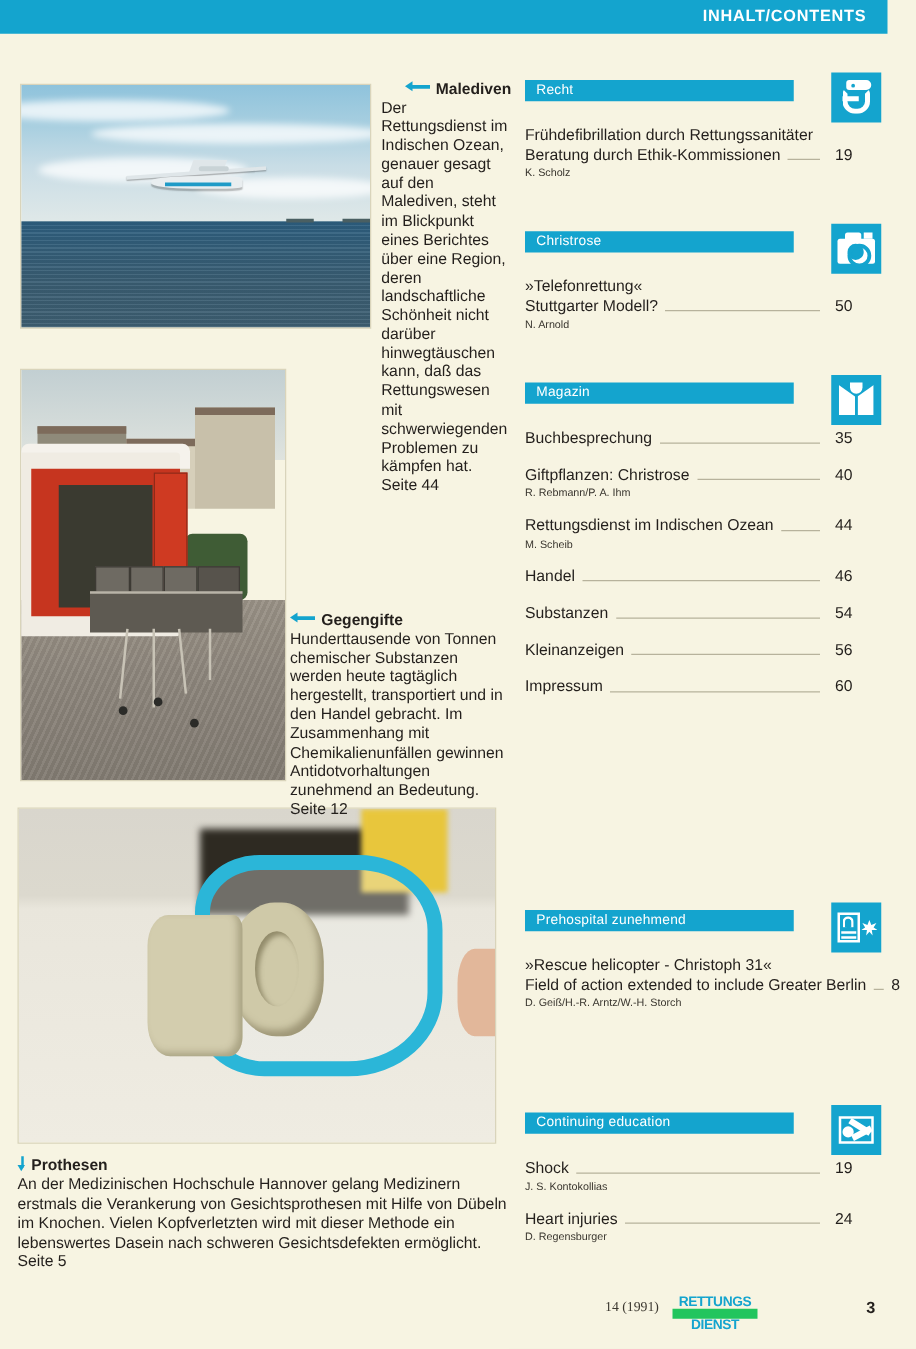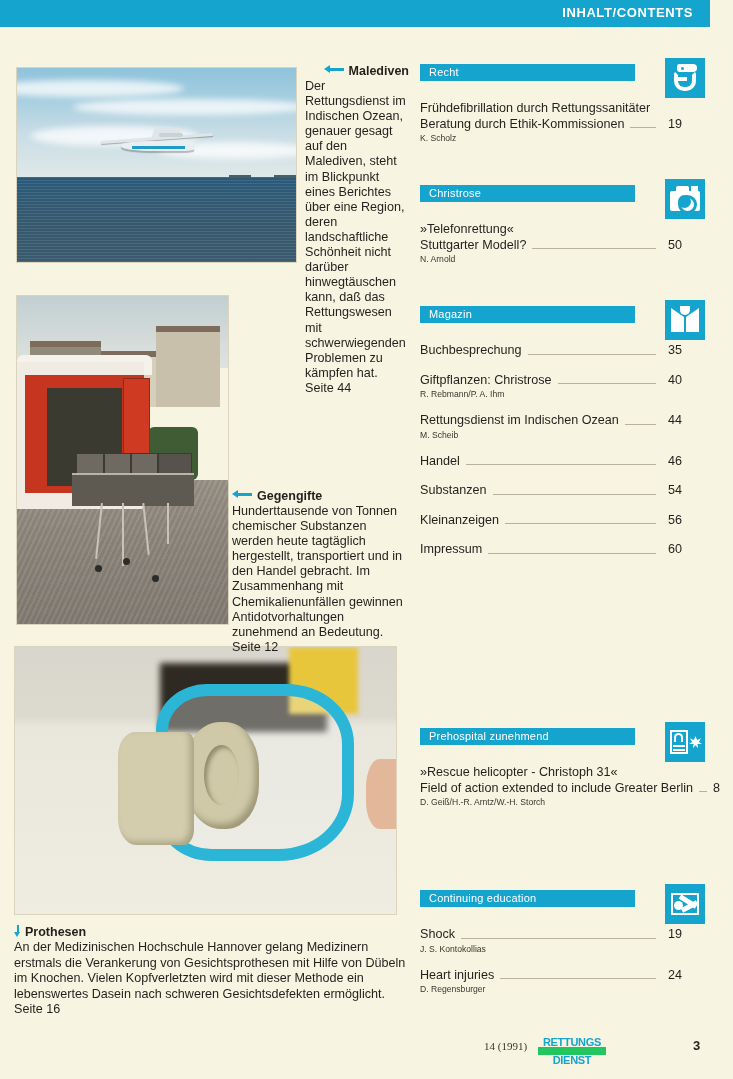--- a/index.html
+++ b/index.html
@@ -388,21 +388,21 @@
     <div class="kicker">
       <span class="arrow-h"></span><span>Gegengifte</span>
     </div>
     <div class="body">Hunderttausende von Tonnen chemischer Substanzen werden heute tagtäglich hergestellt, transportiert und in den Handel gebracht. Im Zusammenhang mit Chemikalienunfällen gewinnen Antidotvorhaltungen zunehmend an Bedeutung. Seite 12</div>
   </div>
 
   <div class="blurb" id="blurb-prothesen">
     <div class="kicker">
       <span class="arrow-v"></span><span>Prothesen</span>
     </div>
-    <div class="body">An der Medizinischen Hochschule Hannover gelang Medizinern erstmals die Verankerung von Gesichtsprothesen mit Hilfe von Dübeln im Knochen. Vielen Kopfverletzten wird mit dieser Methode ein lebenswertes Dasein nach schweren Gesichtsdefekten ermöglicht. Seite 16</div>
+    <div class="body">An der Medizinischen Hochschule Hannover gelang Medizinern erstmals die Verankerung von Gesichtsprothesen mit Hilfe von Dübeln im Knochen. Vielen Kopfverletzten wird mit dieser Methode ein lebenswertes Dasein nach schweren Gesichtsdefekten ermöglicht. Seite 5</div>
   </div>
 
   <div class="section" style="top:64px;">
     <div class="sec-bar">
       <span>Recht</span>
     </div>
     <div class="sec-icon">
       <div class="snake-body"></div>
         <div class="snake-tail"></div>
         <div class="snake-head"></div>

